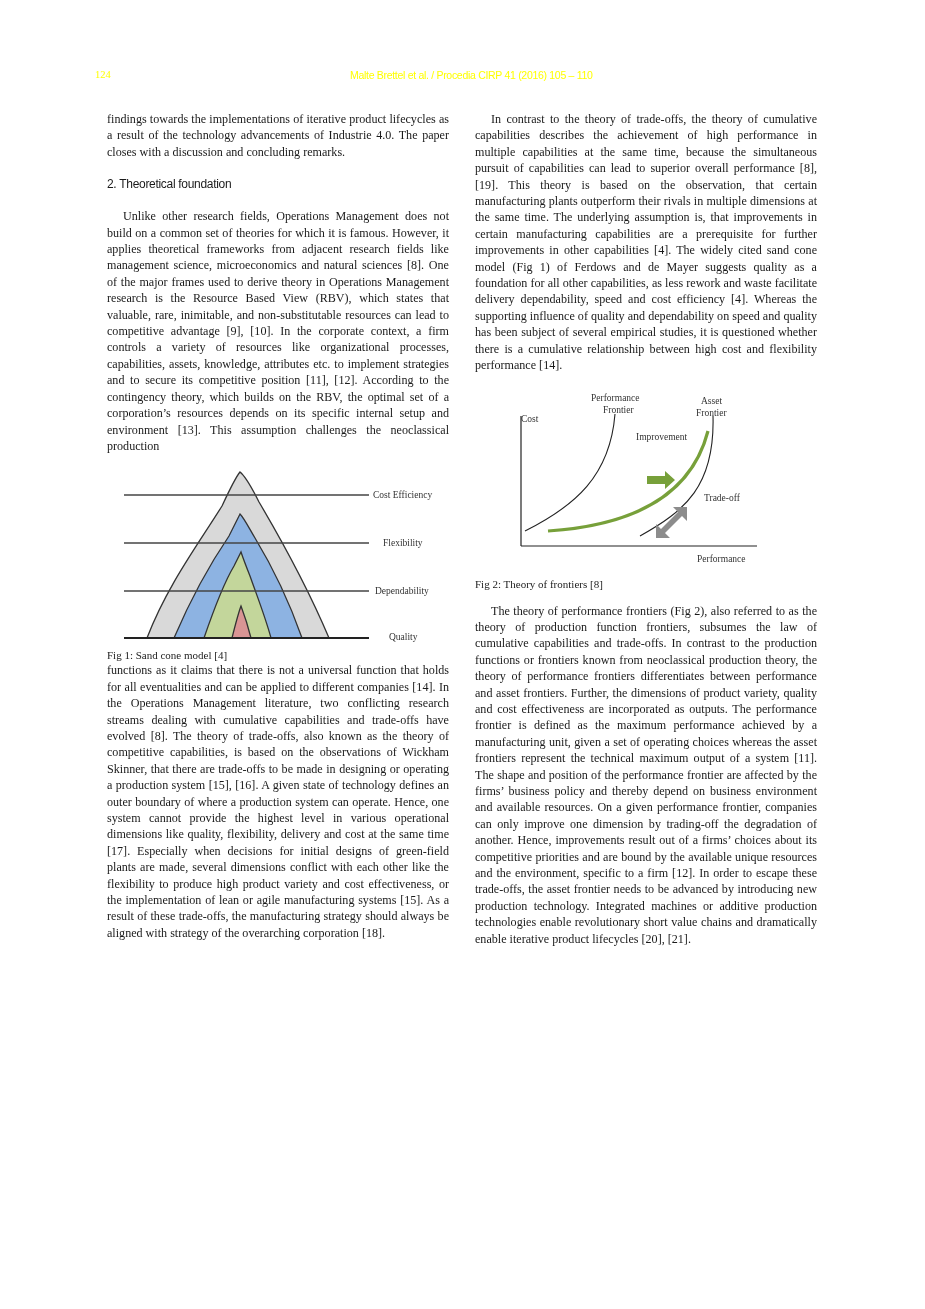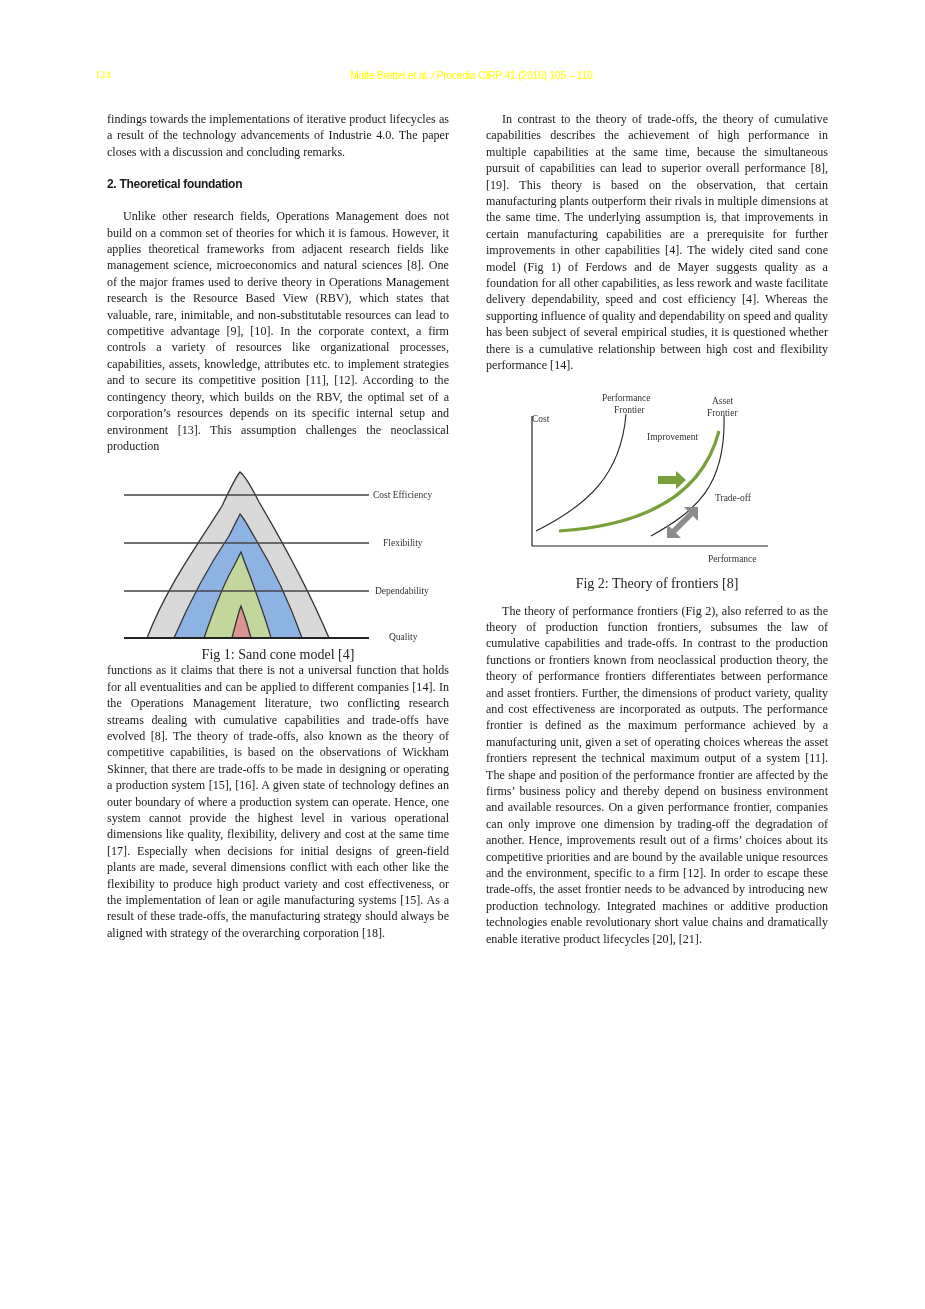--- a/index.html
+++ b/index.html
@@ -2,29 +2,29 @@
 <html><head>
 <meta charset="utf-8">
 <style>
   html, body { margin: 0; padding: 0; background: #ffffff; }
   body { width: 925px; height: 1309px; position: relative; overflow: hidden; font-family: "Liberation Serif", serif; color: #1a1a1a; }
   .header { position: absolute; top: 69px; left: 0; width: 925px; height: 16px; font-family: "Liberation Sans", sans-serif; font-size: 10.5px; color: #ffff00; }
   .header .pg { position: absolute; left: 95px; top: 0; font-family: "Liberation Serif", serif; }
   .header .run { position: absolute; left: 350px; top: 0; letter-spacing: -0.3px; }
   .col { position: absolute; top: 111px; width: 342px; font-size: 12.1px; line-height: 16.4px; }
   .col.left { left: 107px; }
-  .col.right { left: 486px; }
+  .col.right { left: 475px; }
   p { margin: 0; text-align: justify; font-family: Liberation Serif, serif; }
   p.indent { text-indent: 16px; }
-  h2 { margin: 0; font-family: "Liberation Sans", sans-serif; font-size: 12px; font-weight: bold; letter-spacing: -0.3px; line-height: 16px; }
+  h2 { margin: 0; font-family: "Liberation Sans", sans-serif; font-size: 12px; font-weight: normal; letter-spacing: -0.3px; line-height: 16px; }
   .gap-sm { height: 16px; }
   .fig1 { position: relative; width: 342px; height: 190px; margin-top: 12px; }
   .fig2 { position: relative; width: 342px; height: 205px; margin-top: 12px; }
   svg text { font-family: "Liberation Serif", serif; fill: #333; }
-  .caption { text-align: center; font-size: 14px; line-height: 12px; color: #222; }
+  .caption { font-size: 11px; line-height: 12px; color: #222; }
 </style>
 </head>
 <body>
 
 <div class="header">
   <span class="pg">124</span>
   <span class="run">Malte Brettel et al. / Procedia CIRP 41 (2016) 105 – 110</span>
 </div>
 
 <div class="col left">

